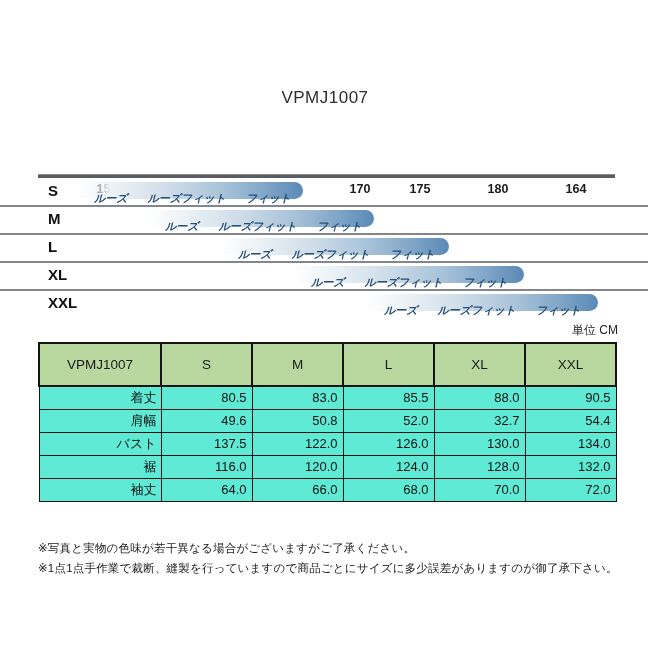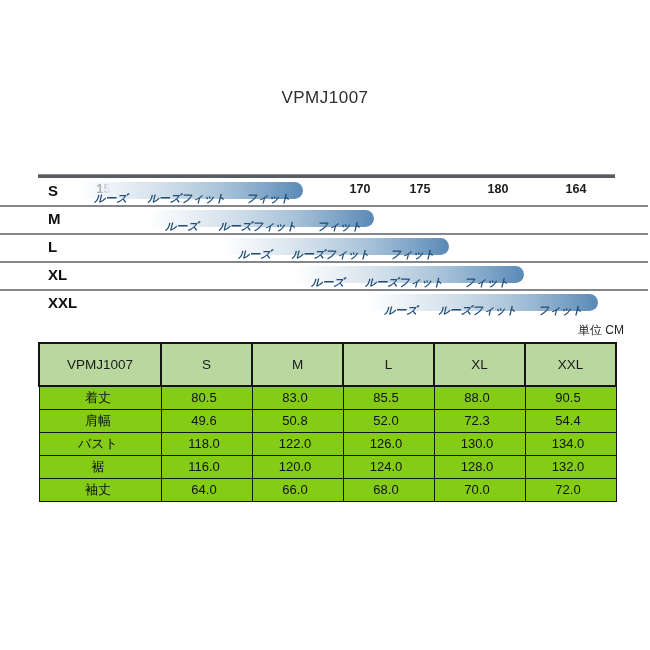--- a/index.html
+++ b/index.html
@@ -15,35 +15,35 @@
         font-weight:bold;font-size:12.5px;color:#1b1b1b;margin-top:27px;}
   .axisline{position:absolute;top:24px;left:38px;width:577px;height:3px;
             background:#595d62;border-top:1px solid #8a8e93;}
   .fitrow{position:absolute;left:0;width:650px;height:28px;}
   .fitrow.sep{border-bottom:2px solid #83878c;}
   .sizelabel{position:absolute;left:48px;top:0;height:28px;line-height:28px;
              font-weight:bold;font-size:15px;color:#0f0f0f;}
   .fitbar{position:absolute;top:5px;height:17px;border-radius:3px 10px 10px 3px;
           background:linear-gradient(90deg,rgba(247,250,252,0) 0%,#eef3f7 15%,
                      #cfdde9 40%,#a7c2d8 65%,#7da3c6 85%,#5a89b6 100%);
-          display:flex;justify-content:space-between;align-items:center;
+          display:flex;align-items:center;
           padding:16px 15px 0 17px;box-sizing:border-box;gap:20px;}
   .fitbar span{font-size:11px;font-weight:bold;font-style:italic;
                color:#234e78;white-space:nowrap;line-height:17px;}
 
-  .unit{position:absolute;top:322px;right:24px;font-size:12px;color:#222222;}
+  .unit{position:absolute;top:322px;right:30px;font-size:12px;color:#222222;}
 
   
   .size-table{position:absolute;left:38px;top:342px;border-collapse:collapse;
               table-layout:fixed;width:577px;}
   .size-table th,.size-table td{border:1.6px solid #141414;font-weight:normal;
               box-sizing:border-box;overflow:hidden;}
   .size-table th{height:43px;background:#b9d8a0;text-align:center;
                  font-size:13.5px;color:#1a1a1a;border-width:2px;}
-  .size-table td{height:23px;background:#84cc16;text-align:center;
+  .size-table td{height:23px;background:#5eead4;text-align:right;
                  font-size:13px;color:#111111;padding:0 5px 0 0;}
   .size-table td.lbl{padding-right:4px;}
 
   .note{position:absolute;left:38px;font-size:11.5px;color:#1b1b1b;
         letter-spacing:0.2px;white-space:nowrap;}
 </style>
 </head>
 <body>
 
 <div class="canvas">
@@ -135,26 +135,26 @@
         <td>83.0</td>
         <td>85.5</td>
         <td>88.0</td>
         <td>90.5</td>
       </tr>
       <tr>
         <td class="lbl">肩幅</td>
         <td>49.6</td>
         <td>50.8</td>
         <td>52.0</td>
-        <td>72.3</td>
+        <td>32.7</td>
         <td>54.4</td>
       </tr>
       <tr>
         <td class="lbl">バスト</td>
-        <td>118.0</td>
+        <td>137.5</td>
         <td>122.0</td>
         <td>126.0</td>
         <td>130.0</td>
         <td>134.0</td>
       </tr>
       <tr>
         <td class="lbl">裾</td>
         <td>116.0</td>
         <td>120.0</td>
         <td>124.0</td>
@@ -165,14 +165,16 @@
         <td class="lbl">袖丈</td>
         <td>64.0</td>
         <td>66.0</td>
         <td>68.0</td>
         <td>70.0</td>
         <td>72.0</td>
       </tr>
     </tbody>
   </table>
 
+  <div class="note" style="top:541px">※写真と実物の色味が若干異なる場合がございますがご了承ください。</div>
+  <div class="note" style="top:561px">※1点1点手作業で裁断、縫製を行っていますので商品ごとにサイズに多少誤差がありますのが御了承下さい。</div>
 
 </div>
 
 </body></html>

